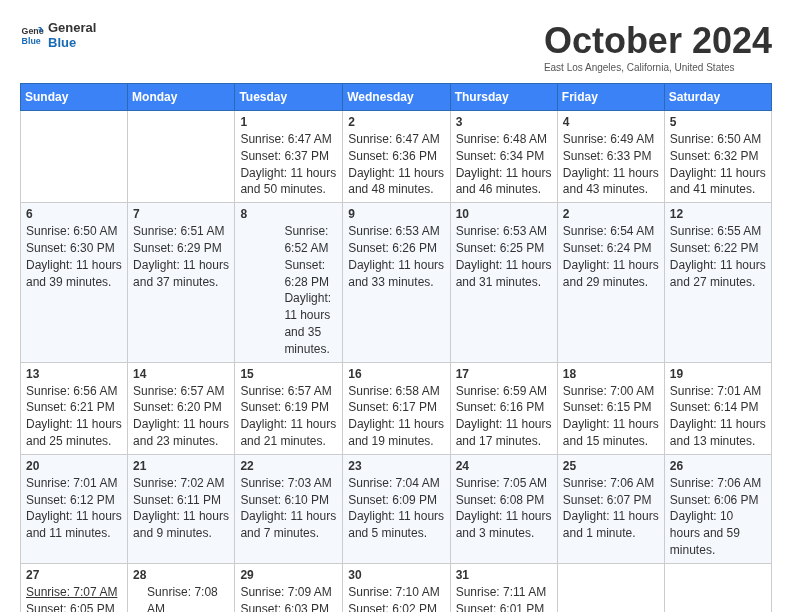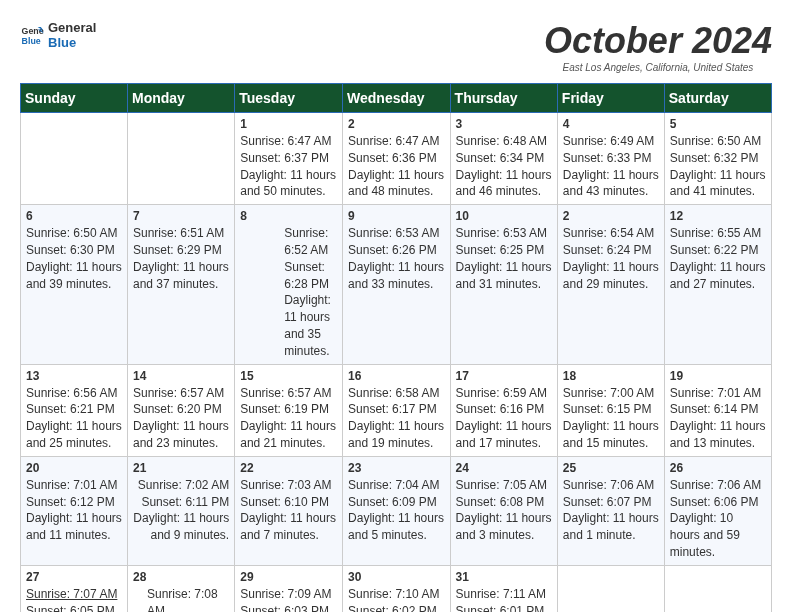--- a/index.html
+++ b/index.html
@@ -19,41 +19,40 @@
     .logo {
       display: flex;
       align-items: center;
       gap: 4px;
     }
     .logo-icon {
       width: 24px;
       height: 24px;
     }
     .title-area {
-      text-align: center;
-      font-style: italic;
+      text-align: left;
     }
     .month-title {
       font-size: 36px;
       font-weight: bold;
       color: #333;
     }
     .subtitle {
       font-size: 10px;
       color: #555;
     }
     .calendar {
       width: 100%;
       border-collapse: collapse;
       border: 1px solid #ccc;
     }
     .calendar th {
-      background: #14532d;
+      background: #3b82f6;
       color: #fff;
-      font-size: 14px;
+      font-size: 12px;
       font-weight: bold;
       padding: 6px 4px;
       text-align: left;
       border: 1px solid #2a6ab5;
     }
     .calendar td {
       border: 1px solid #ccc;
       vertical-align: top;
       padding: 4px 5px;
       width: 108px;
@@ -239,21 +238,21 @@
       </tr>
       <tr>
         <td>
           <span class="day-num">20</span>
           <div class="cell-info" style="white-space: pre-line;">Sunrise: 7:01 AM
 Sunset: 6:12 PM
 Daylight: 11 hours and 11 minutes.</div>
         </td>
         <td>
           <span class="day-num">21</span>
-          <div class="cell-info" style="white-space: pre-line; text-align: right;">Sunrise: 7:02 AM
+          <div class="cell-info" style="white-space: pre-line;">Sunrise: 7:02 AM
 Sunset: 6:11 PM
 Daylight: 11 hours and 9 minutes.</div>
         </td>
         <td>
           <span class="day-num">22</span>
           <div class="cell-info" style="white-space: pre-line;">Sunrise: 7:03 AM
 Sunset: 6:10 PM
 Daylight: 11 hours and 7 minutes.</div>
         </td>
         <td>

